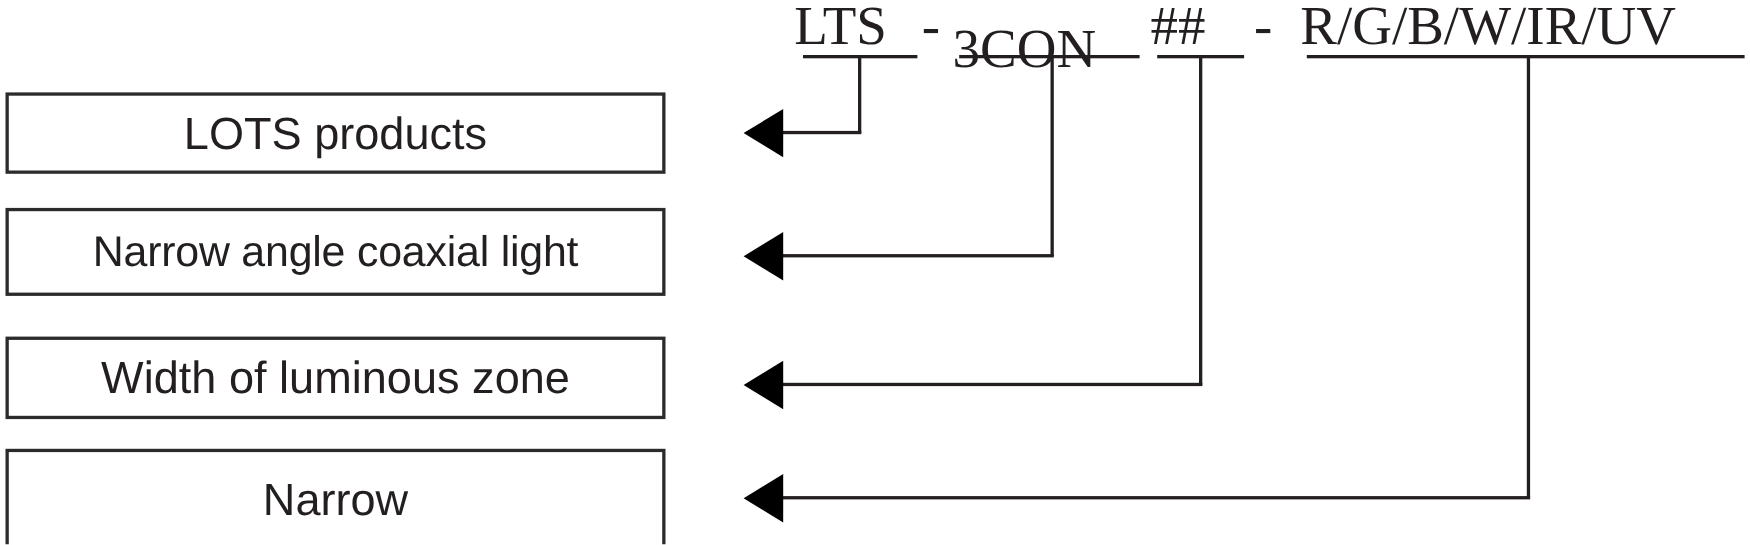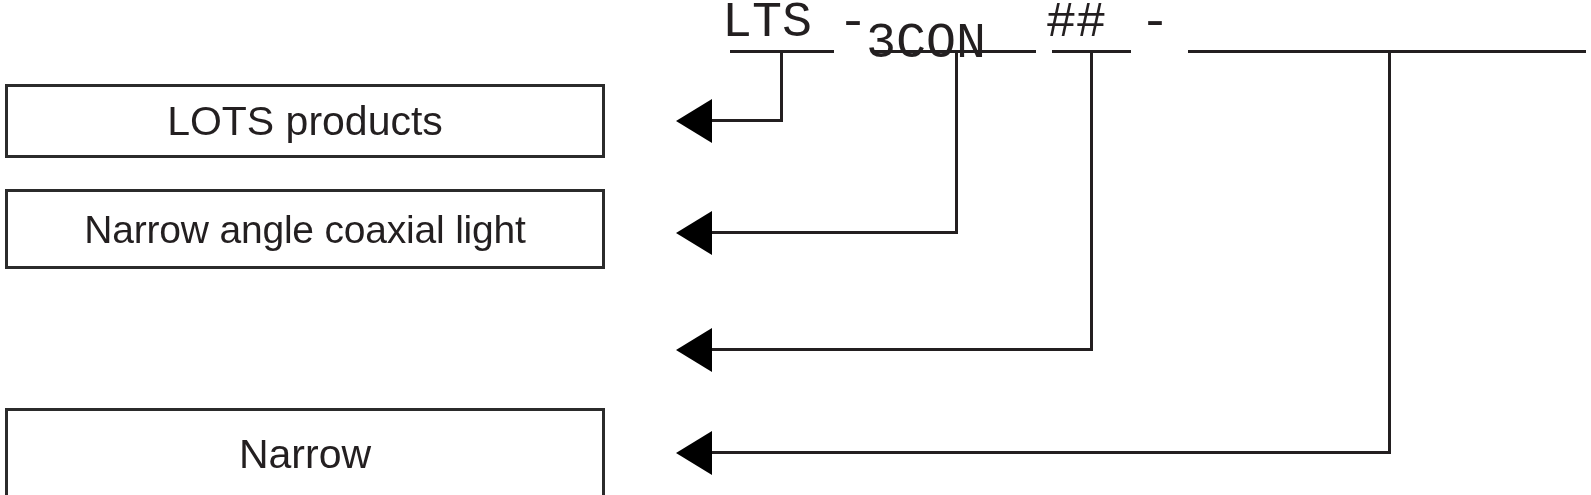--- a/index.html
+++ b/index.html
@@ -21,21 +21,21 @@
 
   
   #partnumber {
     position: absolute;
     left: 0;
     top: 0;
     width: 1591px;
     height: 46px;
     white-space: nowrap;
     color: #231f20;
-    font-family: Liberation Mono, monospace;
+    font-family: Liberation Serif, serif;
     font-size: 50px;
     line-height: 46px;
     letter-spacing: 0px;
   }
   .pn-seg {
     position: absolute;
     top: 0;
     line-height: 46px;
     white-space: nowrap;
   }
@@ -103,20 +103,21 @@
 <body>
 
 <div id="stage">
 
   <div id="partnumber">
     <span class="pn-seg pn-lts">LTS</span>
     <span class="pn-seg pn-d1">-</span>
     <span class="pn-seg pn-3con">3CON</span>
     <span class="pn-seg pn-hash">##</span>
     <span class="pn-seg pn-d2">-</span>
+    <span class="pn-seg pn-rgb">R/G/B/W/IR/UV</span>
   </div>
 
   <div class="underline" style="left:730px; top:50px; width:104px;"></div>
   <div class="underline" style="left:872px; top:50px; width:164px;"></div>
   <div class="underline" style="left:1052px; top:50px; width:79px;"></div>
   <div class="underline" style="left:1188px; top:50px; width:398px;"></div>
 
   <div class="vline" style="left:780px; top:50px; height:71px;"></div>
   <div class="hline" style="left:710px; top:119px; width:73px;"></div>
 
@@ -135,18 +136,21 @@
   <div class="arrow" style="left:676px; top:431px;"></div>
 
   <div class="label-box box-1">
     <span class="box-text">LOTS products</span>
   </div>
 
   <div class="label-box box-2">
     <span class="box-text">Narrow angle coaxial light</span>
   </div>
 
+  <div class="label-box box-3">
+    <span class="box-text">Width of luminous zone</span>
+  </div>
 
   <div class="label-box box-4">
     <span class="box-text">Narrow</span>
   </div>
 
 </div>
 
 </body></html>

